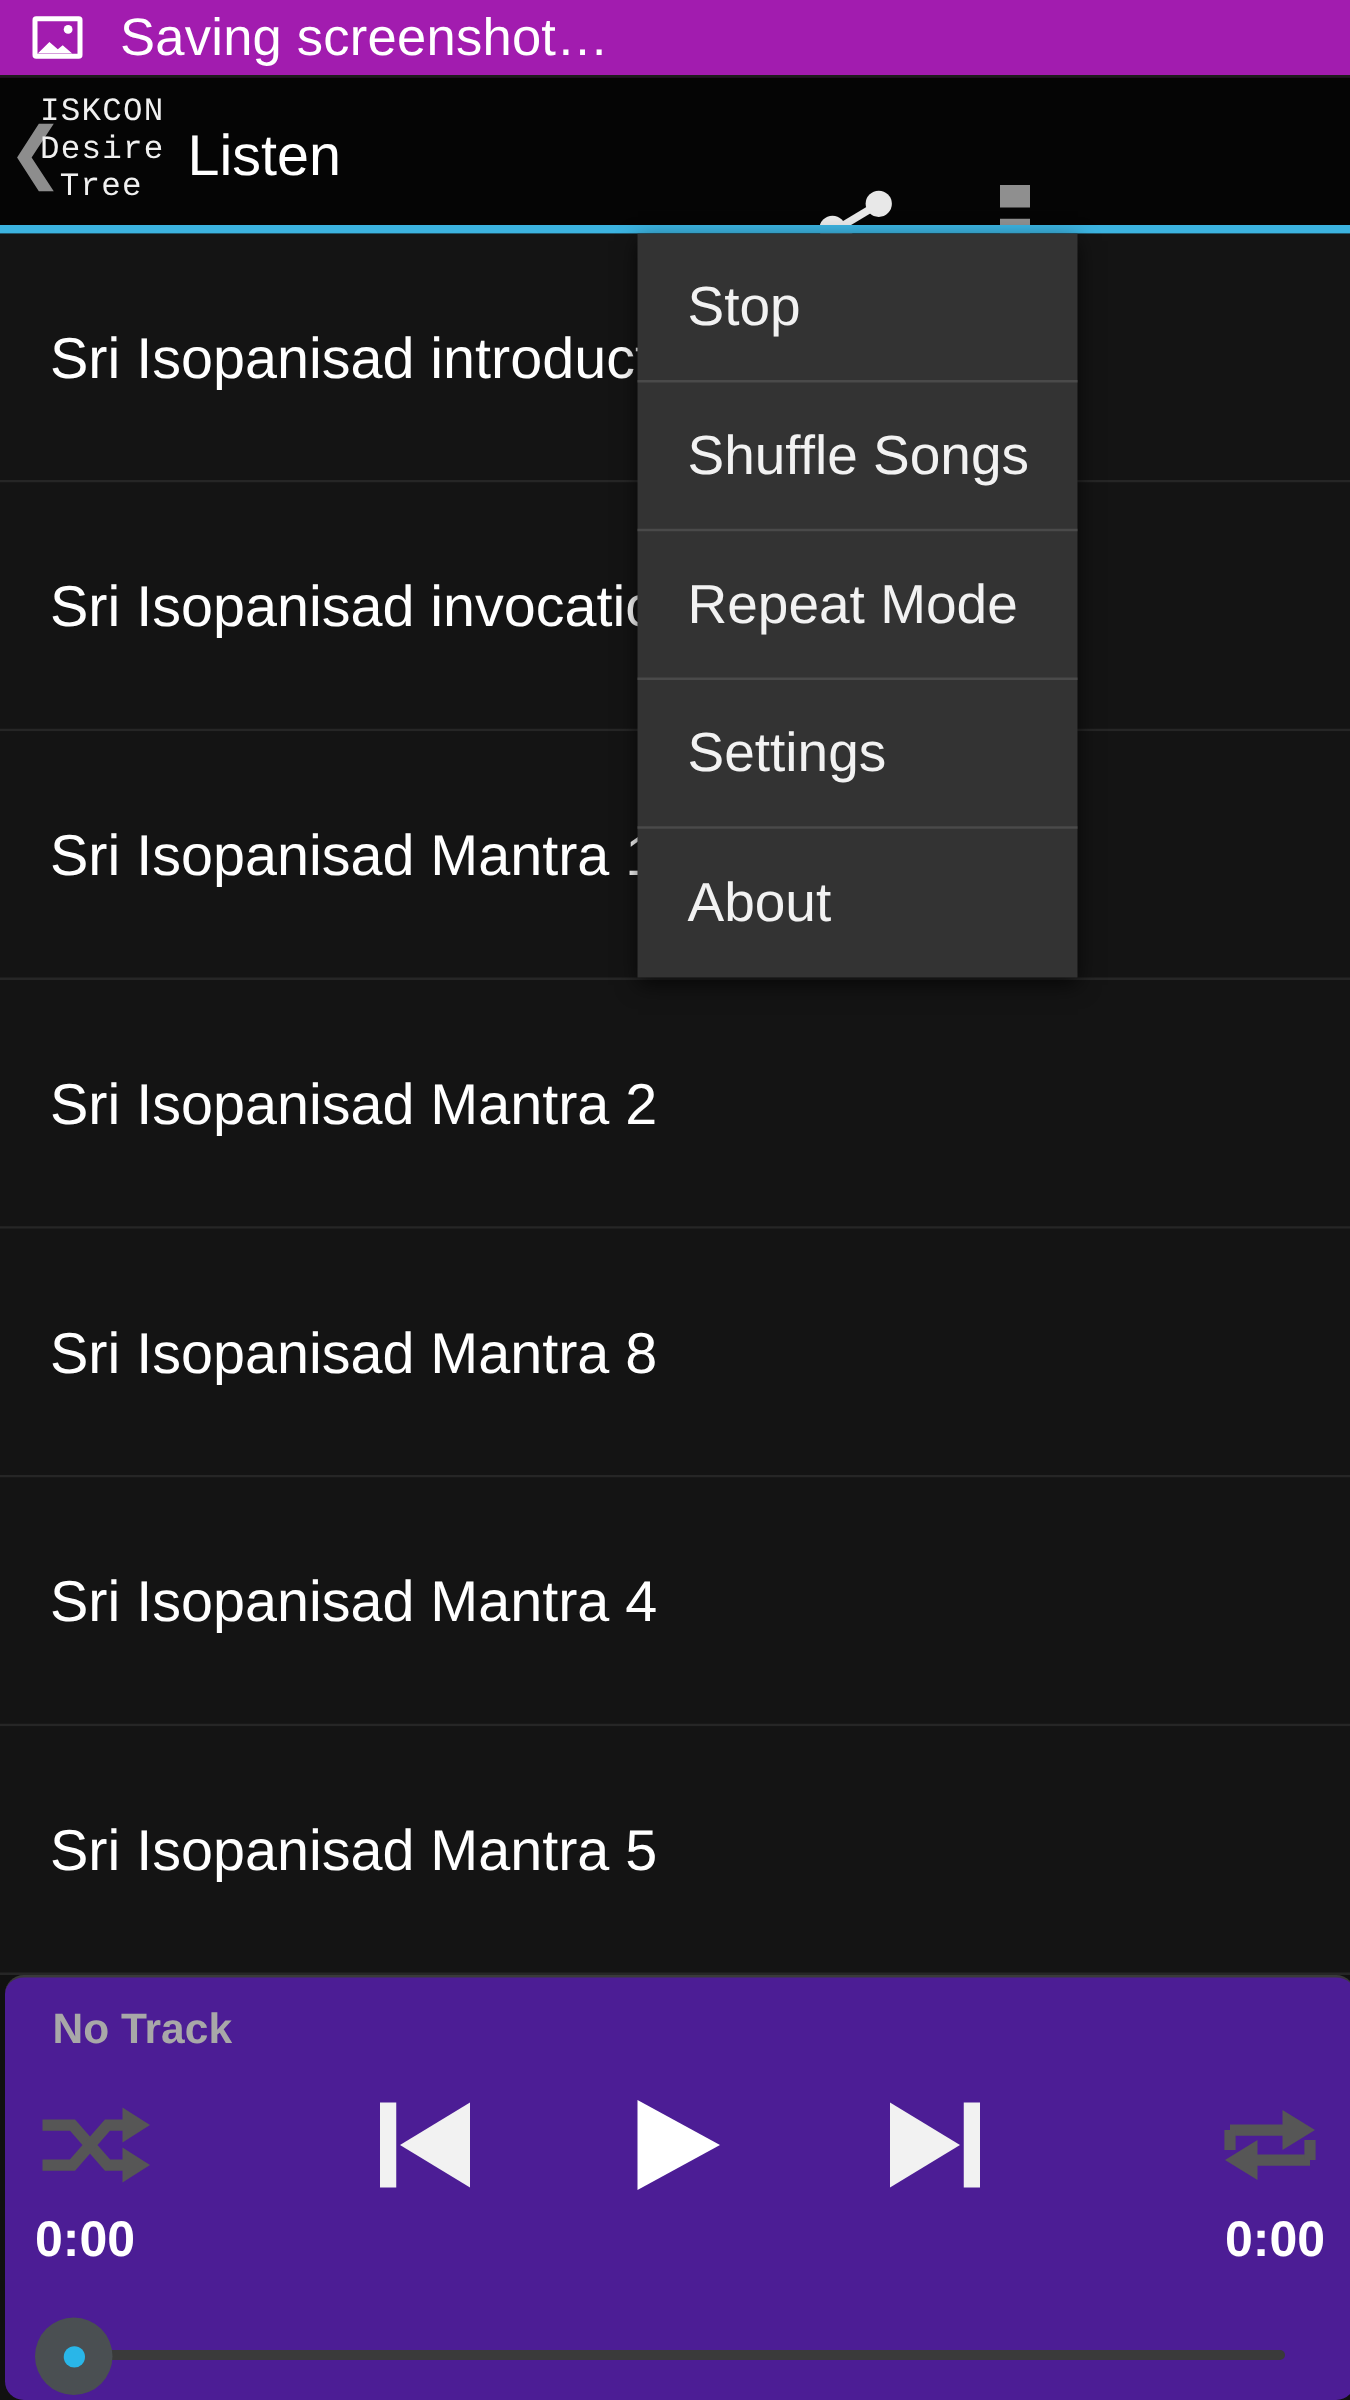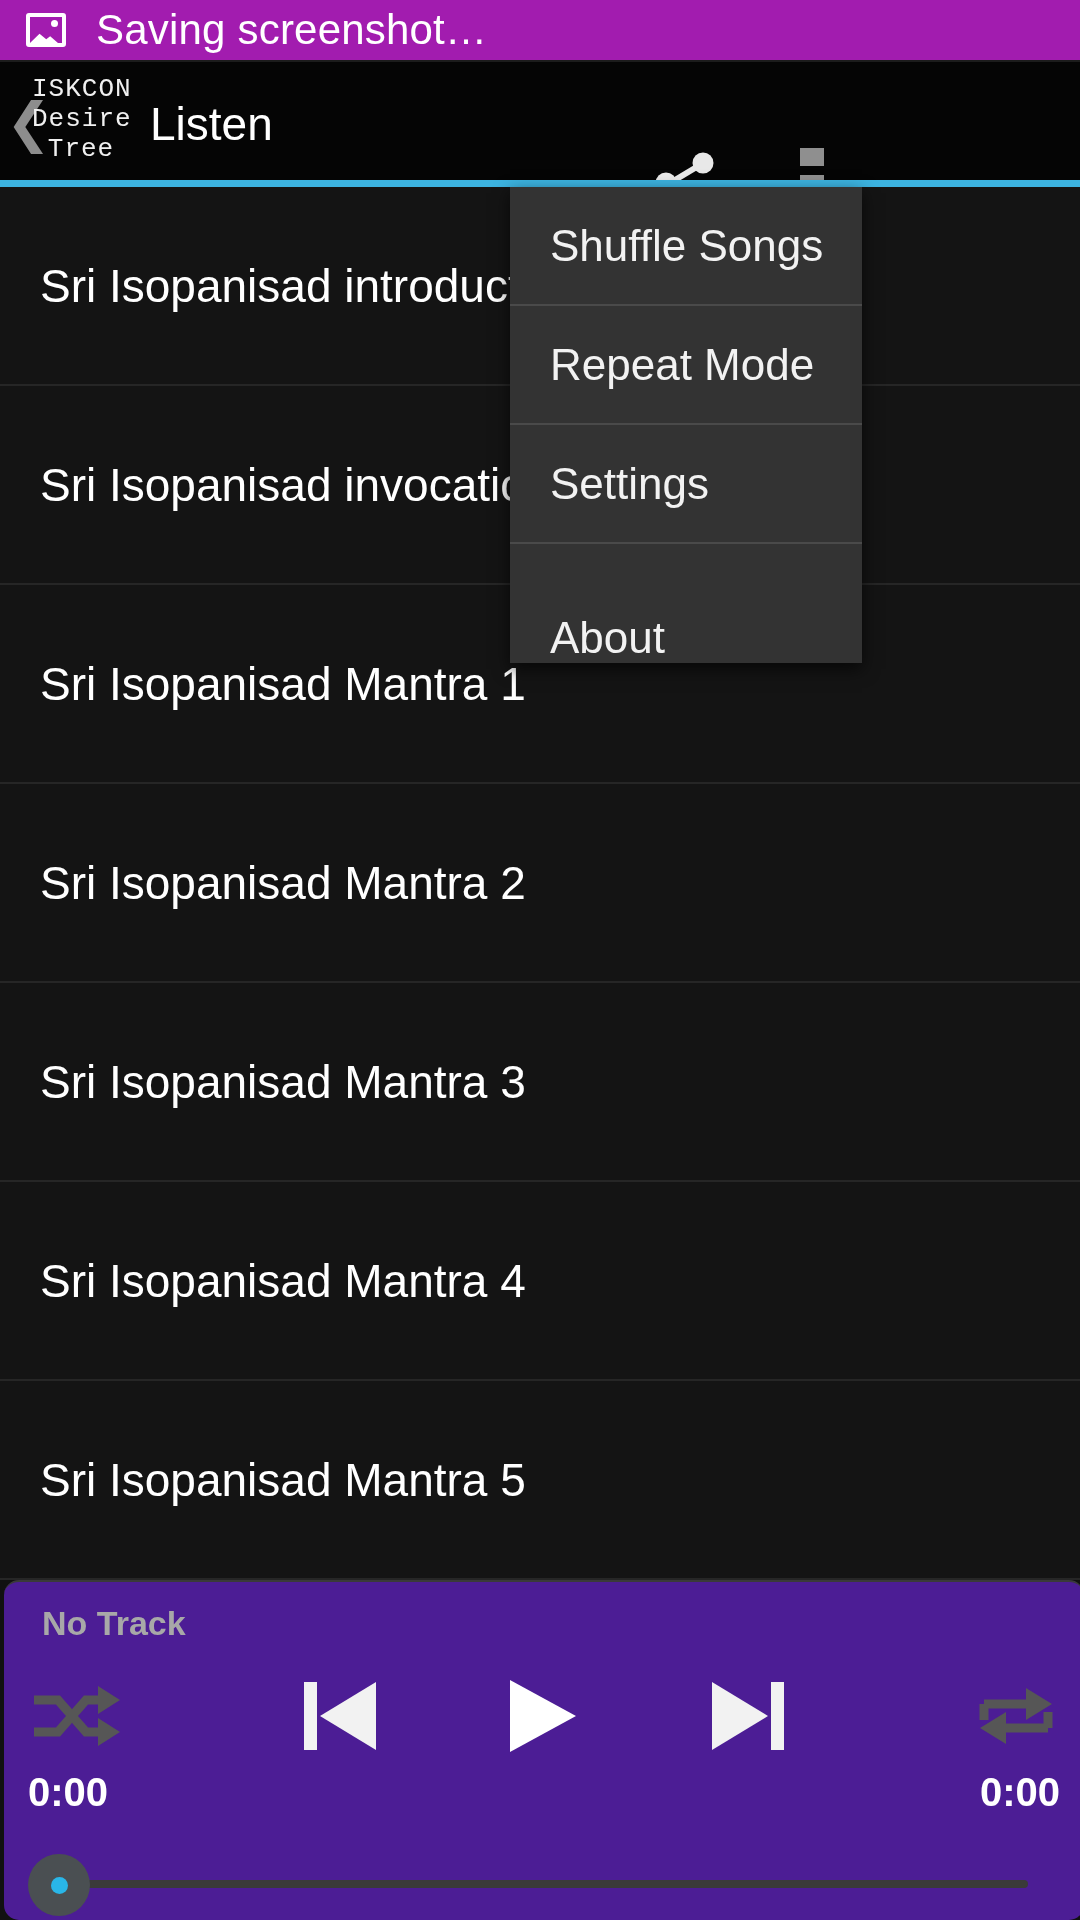--- a/index.html
+++ b/index.html
@@ -79,21 +79,21 @@
   
   .menu {
     position:absolute; left:510px; top:187px; width:352px;
     background:#333333; z-index:40;
     box-shadow:0 6px 16px rgba(0,0,0,0.65);
   }
   .menu-item {
     height:119px; display:flex; align-items:center; padding-left:40px;
     border-bottom:2px solid #4a4a4a; color:#f2f2f2; font-size:44px;
   }
-  .menu-item:last-child { border-bottom:none;align-items:flex-end; }
+  .menu-item:last-child { border-bottom:none; }
 
   
   .player {
     position:absolute; left:4px; top:1580px; width:1080px; height:340px;
     background:#4c1d95; border-top:2px solid #3a3a3a;border-radius:15px;
   }
   .no-track {
     position:absolute; left:38px; top:22px;
     color:#a8a8a8; font-size:34px; font-weight:bold;
   }
@@ -175,31 +175,34 @@
     <div class="song-row">
       <span class="title">Sri Isopanisad invocation</span>
     </div>
     <div class="song-row">
       <span class="title">Sri Isopanisad Mantra 1</span>
     </div>
     <div class="song-row">
       <span class="title">Sri Isopanisad Mantra 2</span>
     </div>
     <div class="song-row">
-      <span class="title">Sri Isopanisad Mantra 3</span>
+      <span class="title">Sri Isopanisad Mantra 8</span>
     </div>
     <div class="song-row">
       <span class="title">Sri Isopanisad Mantra 4</span>
     </div>
     <div class="song-row">
       <span class="title">Sri Isopanisad Mantra 5</span>
     </div>
   </div>
 
   <div class="menu">
+    <div class="menu-item">
+      <span>Stop</span>
+    </div>
     <div class="menu-item">
       <span>Shuffle Songs</span>
     </div>
     <div class="menu-item">
       <span>Repeat Mode</span>
     </div>
     <div class="menu-item">
       <span>Settings</span>
     </div>
     <div class="menu-item">

